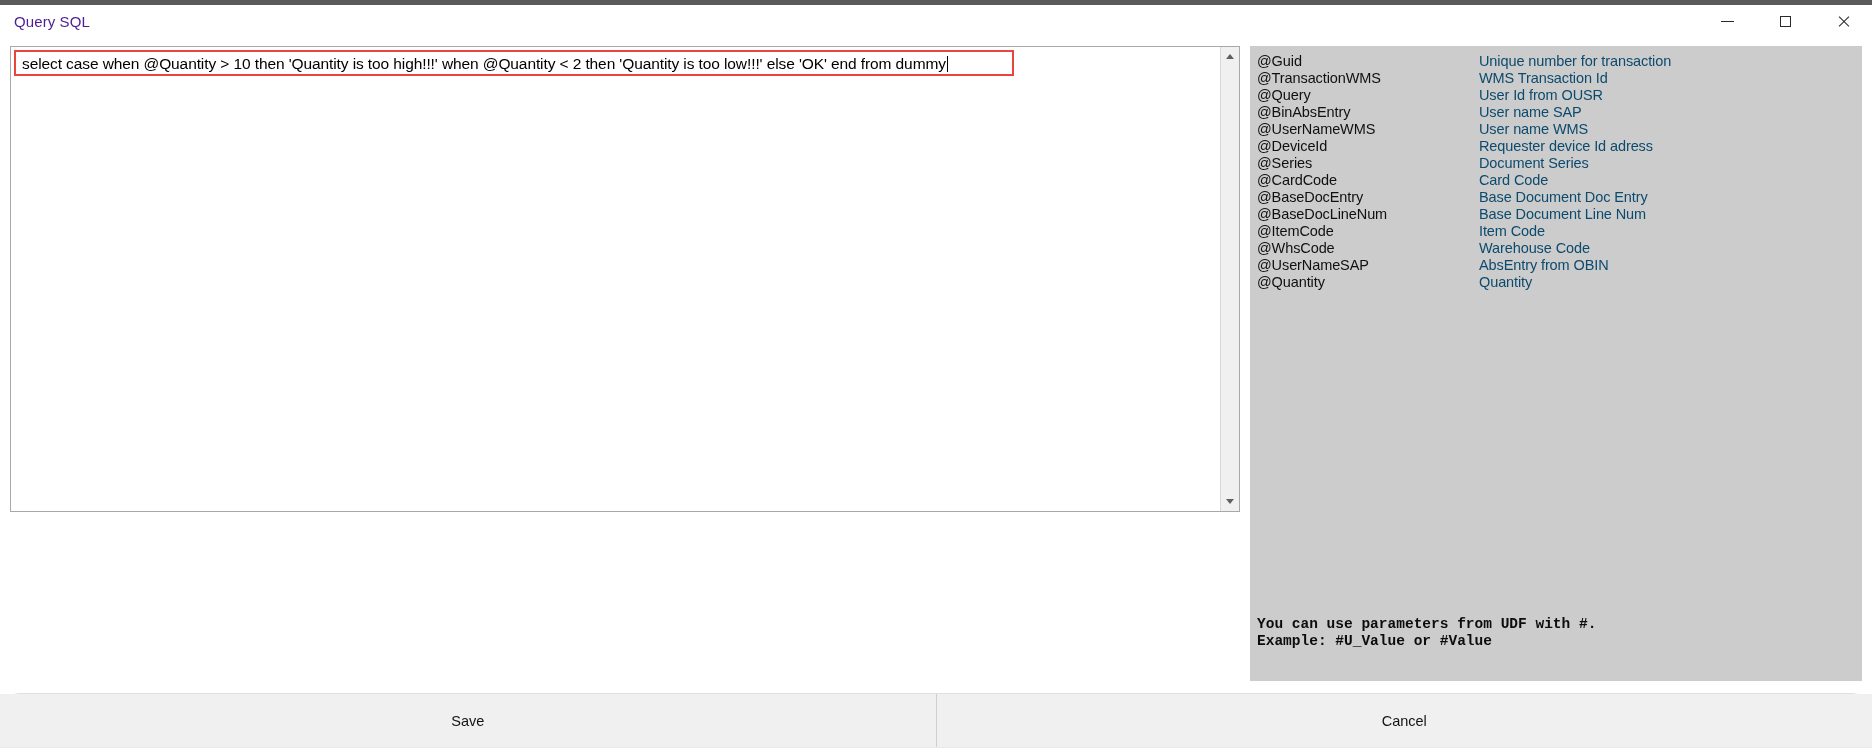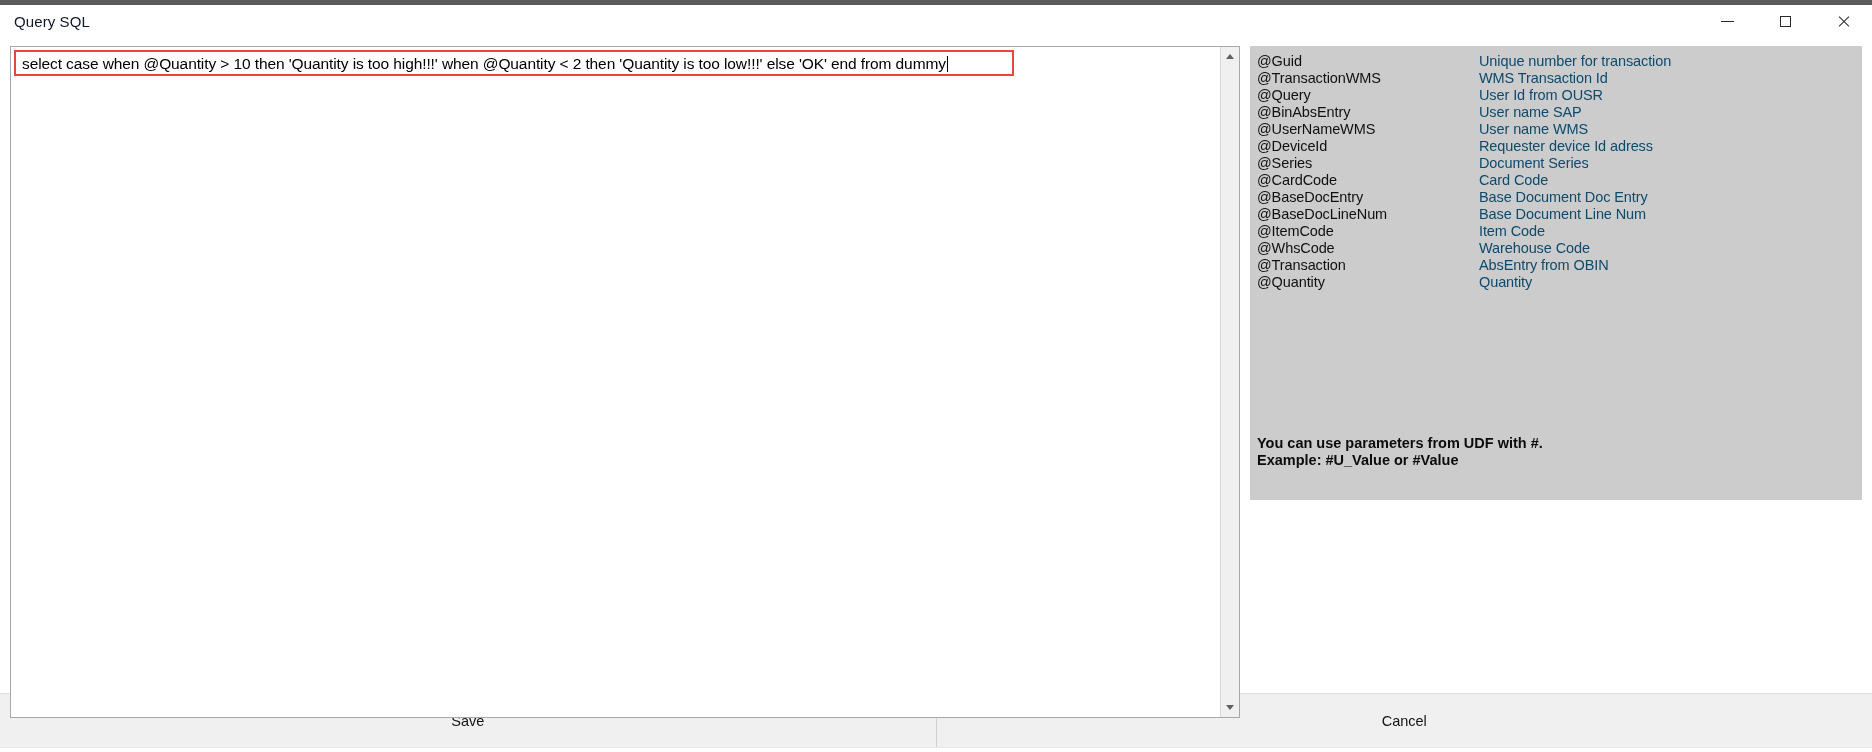--- a/index.html
+++ b/index.html
@@ -30,21 +30,21 @@
     min-height: 33px;
     background: #ffffff;
     display: flex;
     align-items: center;
     justify-content: space-between;
     padding-left: 14px;
     box-sizing: border-box;
   }
   .title-text {
     font-size: 15px;
-    color: #0f172a;
+    color: #4c1d95;
     letter-spacing: 0.1px;
   }
   .win-controls {
     display: flex;
     height: 33px;
   }
   .win-btn {
     width: 58px;
     height: 33px;
     display: flex;
@@ -93,21 +93,21 @@
 
   
   .editor-wrap {
     position: relative;
     width: 1230px;
     min-width: 1230px;
     display: flex;
     border: 1px solid #a8a8a8;
     background: #fdba74;
     box-sizing: border-box;
-    height: 672px;
+    height: 466px;
   }
   .editor-area {
     flex: 1;
     position: relative;
     background: #ffffff;
     overflow: hidden;
   }
   .sql-highlight {
     position: absolute;
     left: 3px;
@@ -166,21 +166,21 @@
   .scroll-track { flex: 1; }
 
   
   .params-panel {
     flex: 1;
     margin-left: 10px;
     background: #cccccc;
     border: 1px solid #cccccc;
     box-sizing: border-box;
     position: relative;
-    height: 454px;
+    height: 635px;
     padding: 6px 0 0 0;
   }
   .param-row {
     display: flex;
     height: 17px;
     align-items: flex-start;
     padding-left: 6px;
     box-sizing: border-box;
   }
   .param-name {
@@ -198,30 +198,32 @@
     letter-spacing: -0.1px;
   }
   .params-note {
     position: absolute;
     left: 6px;
     bottom: 30px;
     font-size: 14.5px;
     color: #0c0c0c;
     font-weight: bold;
     line-height: 17px;
+    font-family: Liberation Mono, monospace;
   }
 
   
   .footer {
     height: 53px;
     min-height: 53px;
     display: flex;
     border-top: 1px solid #dfdfdf;
     background: #f0f0f0;
     margin: 8px 0 0 0;
+    border-radius: 20px;
   }
   .foot-btn {
     flex: 1;
     display: flex;
     align-items: center;
     justify-content: center;
     font-size: 14.5px;
     color: #141414;
     background: #f0f0f0;
     border: none;
@@ -318,21 +320,21 @@
       </div>
       <div class="param-row">
         <div class="param-name">@ItemCode</div>
         <div class="param-desc">Item Code</div>
       </div>
       <div class="param-row">
         <div class="param-name">@WhsCode</div>
         <div class="param-desc">Warehouse Code</div>
       </div>
       <div class="param-row">
-        <div class="param-name">@Transaction</div>
+        <div class="param-name">@UserNameSAP</div>
         <div class="param-desc">AbsEntry from OBIN</div>
       </div>
       <div class="param-row">
         <div class="param-name">@Quantity</div>
         <div class="param-desc">Quantity</div>
       </div>
 
       <div class="params-note">
         <div>You can use parameters from UDF with #.</div>
         <div>Example: #U_Value or #Value</div>

